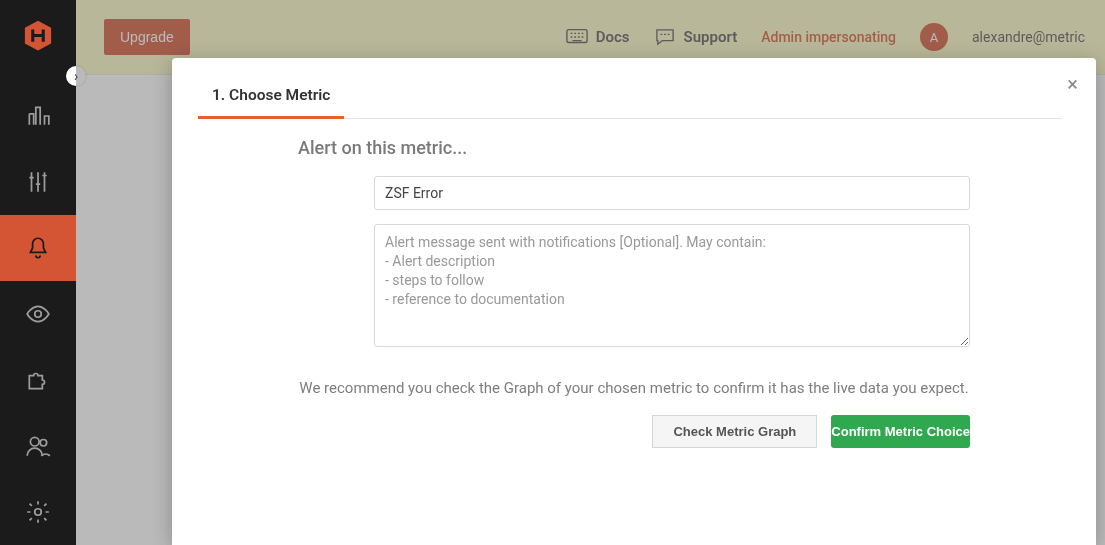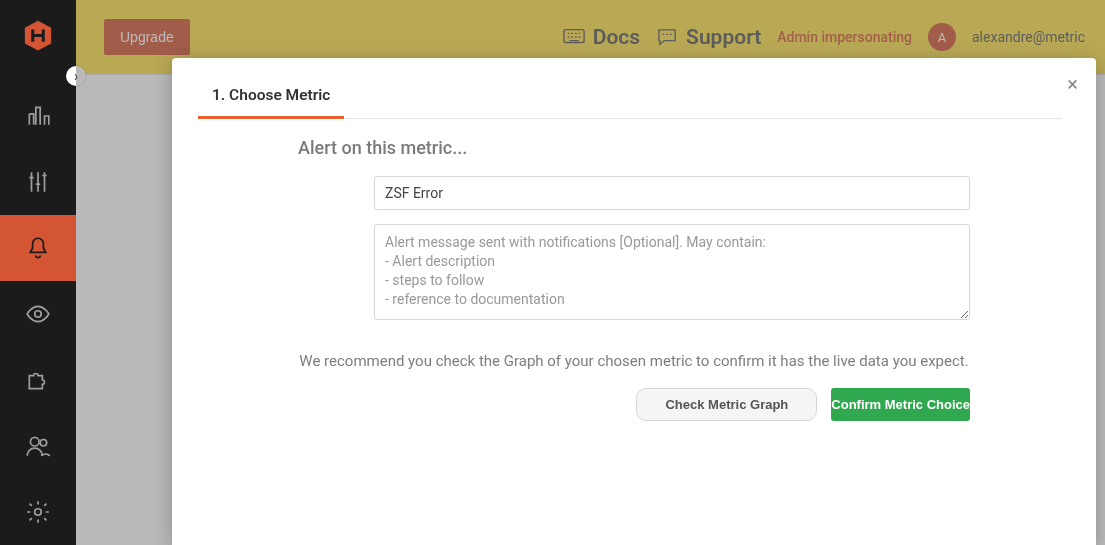--- a/index.html
+++ b/index.html
@@ -24,32 +24,32 @@
   .sidebar .nav-item.active svg { stroke: #1b1b1b; }
   .sidebar .expander {
     position: absolute; left: 66px; top: 66px;
     width: 20px; height: 20px; background: #fff; border-radius: 50%;
     display: flex; align-items: center; justify-content: center;
     color: #333; font-size: 14px; z-index: 5; box-shadow: 0 0 2px rgba(0,0,0,.3);
   }
   
   .topbar {
     position: absolute; left: 76px; top: 0; right: 0; height: 75px;
-    background: #fde047; display: flex; align-items: center;
-    padding: 0 20px 0 28px; gap: 16px;
+    background: #fef9c3; display: flex; align-items: center;
+    padding: 0 20px 0 28px; gap: 24px;
     border-bottom: 1px solid #e5e5e5;
   }
   .btn-upgrade {
     background: #d35533; color: #fff; border: none;
     padding: 10px 16px; font-size: 14px; border-radius: 2px; cursor: pointer;
   }
   .topbar .spacer { flex: 1; }
   .top-link {
     display: flex; align-items: center; gap: 8px;
-    color: #555; font-size: 21px; font-weight: 600; cursor: pointer;
+    color: #555; font-size: 15px; font-weight: 600; cursor: pointer;
   }
   .top-link svg { width: 22px; height: 18px; stroke: #555; fill: none; stroke-width: 1.5; }
   .impersonating { color: #d35a34; font-size: 14px; font-weight: 500; }
   .avatar {
     width: 28px; height: 28px; border-radius: 50%;
     background: #d35533; color: #fff; display: flex;
     align-items: center; justify-content: center; font-size: 13px;
   }
   .user-email { color: #555; font-size: 14px; }
   
@@ -99,33 +99,33 @@
   }
   .form-col {
     margin-left: 76px; width: 596px;
     display: flex; flex-direction: column; gap: 14px;
   }
   .text-input, .textarea {
     width: 100%; border: 1px solid #d8d8d8; border-radius: 3px;
     padding: 8px 10px; font-size: 14px; color: #444; font-family: inherit;
     background: #fff;
   }
-  .textarea { height: 96px; resize: both; color: #999; line-height: 1.35; }
+  .textarea { height: 123px; resize: both; color: #999; line-height: 1.35; }
   .textarea::placeholder { color: #999; white-space: pre-wrap; }
   .recommend {
     text-align: center; color: #7e7e7e; font-size: 15px;
     margin-top: 32px;
   }
   .modal-actions {
     display: flex; justify-content: flex-end; gap: 14px;
     padding: 18px 0 0;
   }
   .btn-secondary {
     background: #f5f5f5; border: 1px solid #d6d6d6; color: #555;
-    padding: 8px 28px; font-size: 13px; border-radius: 10px; cursor: pointer; font-weight: 600;
+    padding: 8px 20px; font-size: 13px; border-radius: 0; cursor: pointer; font-weight: 600;
   }
   .btn-primary-green {
     background: #2fa84f; color: #fff; border: none;
     padding: 8px 0; font-size: 13px; border-radius: 3px; cursor: pointer; font-weight: 600;
   }
 </style>
 </head>
 <body>
 
 <div class="sidebar">

